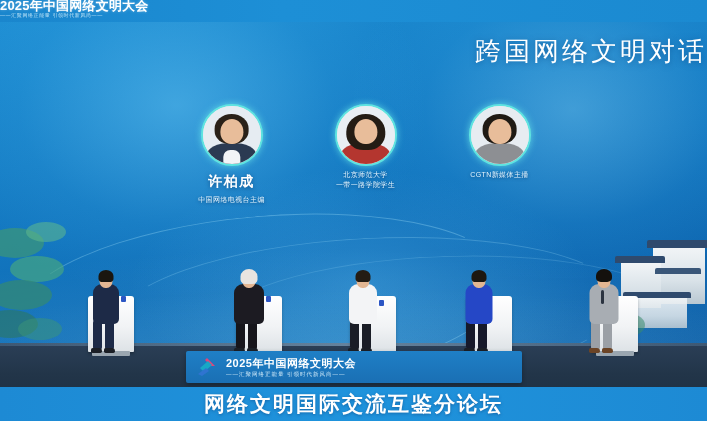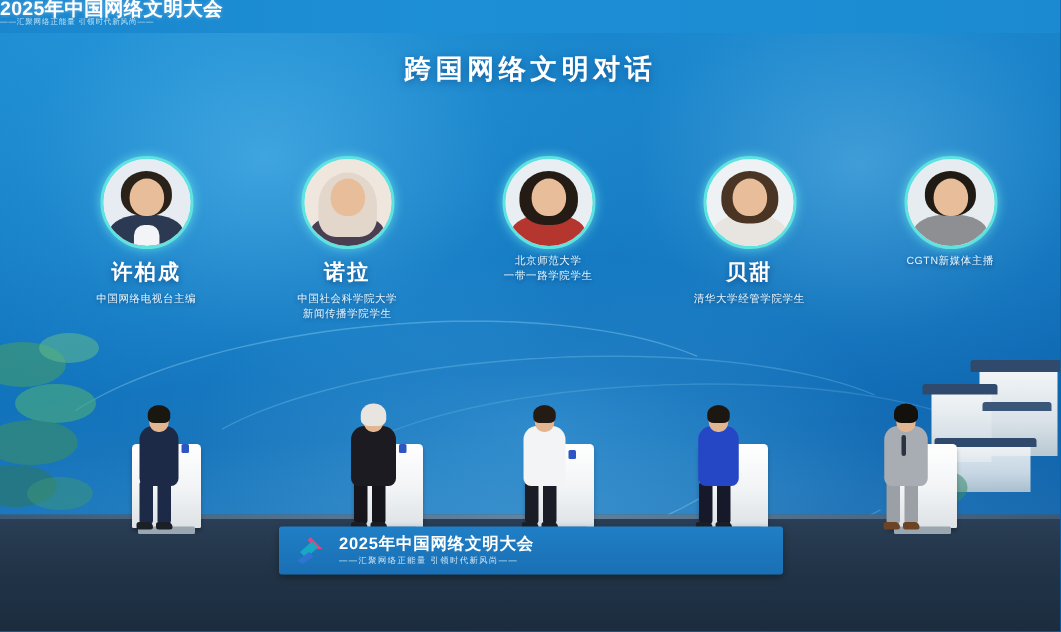--- a/index.html
+++ b/index.html
@@ -75,22 +75,22 @@
     text-shadow: 0 0 3px rgba(255,255,255,0.35);
   }
   .topbar-sub {
     font-size: 5px; color: rgba(220,245,255,0.82);
     letter-spacing: .6px; white-space: nowrap; margin-top: 1px;
   }
 
   
   .headline {
     position: absolute; left: 0; right: 0; top: 34px;
-    text-align: center;
-    font-size: 18px; font-weight: 700; color: #ffffff;
+    text-align: right;
+    font-size: 26px; font-weight: 400; color: #ffffff;
     letter-spacing: 3px;
     text-shadow: 0 1px 6px rgba(10,60,120,0.55);
   }
 
   
   .panelists {
     position: absolute; left: 0; right: 0; top: 104px;
     display: flex; justify-content: center; align-items: flex-start;
     gap: 16px;
     margin-left: 24px;
@@ -327,59 +327,34 @@
           <div class="av-body" style="background:#2b3a52"></div>
           <div class="av-shirt"></div>
           <div class="av-hair" style="background:#2a2118"></div>
           <div class="av-face"></div>
         </div>
       </div>
       <div class="p-name">许柏成</div>
       <div class="p-org" style="white-space:pre-line">中国网络电视台主编</div>
     </div>
 
-    <div class="panelist">
-      <div class="avatar-ring">
-        <div class="av-photo">
-          <div class="av-bg" style="background:#efe6de"></div>
-          <div class="av-body" style="background:#4a3f52"></div>
-          <div class="av-scarf" style="background:#e3d7cb"></div>
-          <div class="av-face"></div>
-        </div>
-      </div>
-      <div class="p-name">诺拉</div>
-      <div class="p-org" style="white-space:pre-line">中国社会科学院大学
-新闻传播学院学生</div>
-    </div>
 
     <div class="panelist">
       <div class="avatar-ring">
         <div class="av-photo">
           <div class="av-bg" style="background:#e9eef3"></div>
           <div class="av-body" style="background:#b4362f"></div>
           <div class="av-hair" style="background:#241c14;width:68%;height:62%"></div>
           <div class="av-face"></div>
         </div>
       </div>
       <div class="p-org" style="white-space:pre-line">北京师范大学
 一带一路学院学生</div>
     </div>
 
-    <div class="panelist">
-      <div class="avatar-ring">
-        <div class="av-photo">
-          <div class="av-bg" style="background:#eef2f5"></div>
-          <div class="av-body" style="background:#e8e4df"></div>
-          <div class="av-hair" style="background:#4a3524;width:66%;height:60%"></div>
-          <div class="av-face"></div>
-        </div>
-      </div>
-      <div class="p-name">贝甜</div>
-      <div class="p-org" style="white-space:pre-line">清华大学经管学院学生</div>
-    </div>
 
     <div class="panelist">
       <div class="avatar-ring">
         <div class="av-photo">
           <div class="av-bg" style="background:#e7ecf1"></div>
           <div class="av-body" style="background:#8d8f93"></div>
           <div class="av-hair" style="background:#1f1a14"></div>
           <div class="av-face"></div>
         </div>
       </div>
@@ -482,14 +457,17 @@
         <path d="M4 11 L12 4 L16 8 L8 15 Z" fill="#17a8c6"></path>
         <path d="M2 17 L10 11 L13 14 L6 19 Z" fill="#2f74d0"></path>
       </svg>
     </div>
     <div class="podium-text">
       <span class="podium-title">2025年中国网络文明大会</span>
       <span class="podium-sub">——汇聚网络正能量   引领时代新风尚——</span>
     </div>
   </div>
 
+  <div class="caption">
+    <span class="caption-text">网络文明国际交流互鉴分论坛</span>
+  </div>
 
 </div>
 
 </body></html>

